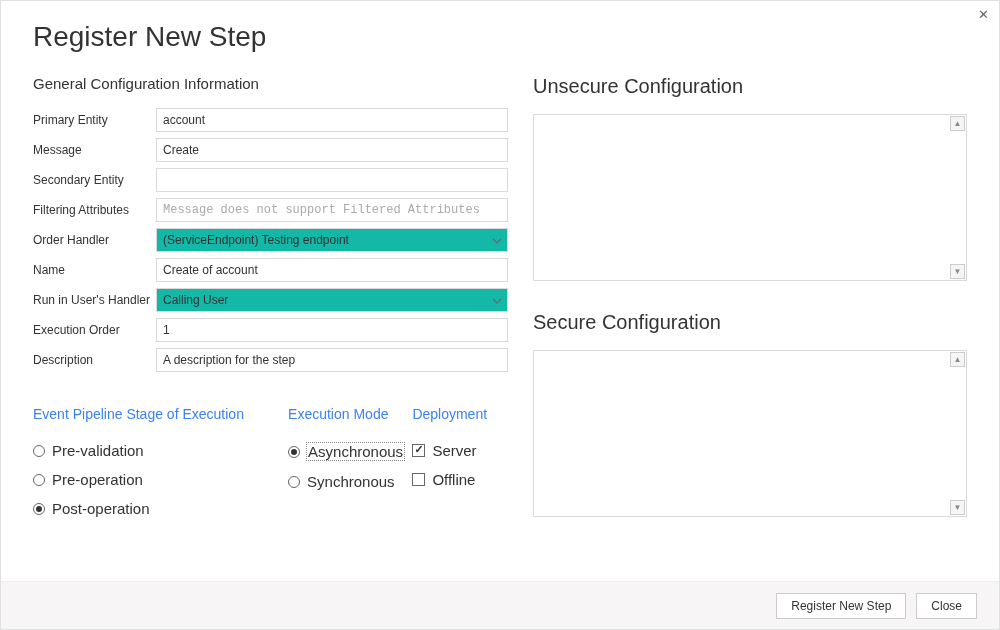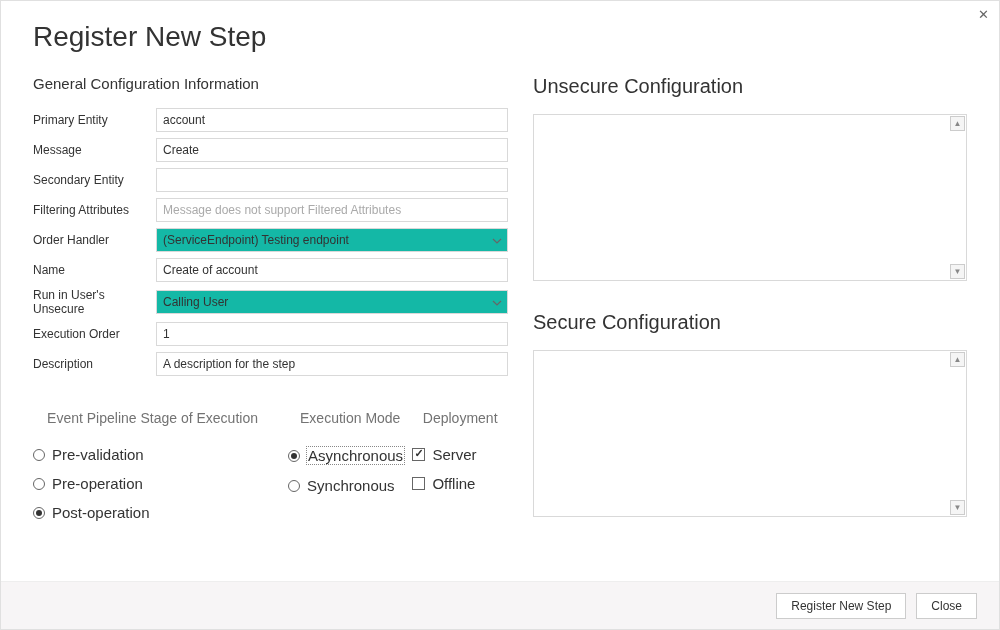--- a/index.html
+++ b/index.html
@@ -72,20 +72,21 @@
     border: 1px solid #d9d9d9;
     padding: 0 6px;
     font-size: 12px;
     font-family: inherit;
     background: #fff;
     color: #333;
   }
   .form-input.disabled {
     color: #aaa;
     background: #fff;
+    font-family: Liberation Mono, monospace;
   }
   .form-select-wrap {
     flex: 1;
     position: relative;
     display: flex;
   }
   .form-select-display {
     flex: 1;
     height: 24px;
     border: 1px solid #d9d9d9;
@@ -106,23 +107,22 @@
     display: flex;
     margin-top: 34px;
     gap: 0;
   }
   .pipeline-col { width: 250px; }
   .mode-col { width: 130px; margin-left: 16px; }
   .deploy-col { width: 100px; }
   .sub-title {
     font-size: 14px;
     font-weight: 400;
-    color: #737373;
+    color: #3b82f6;
     margin-bottom: 20px;
-    text-align: center;
   }
   .radio-row, .check-row {
     display: flex;
     align-items: center;
     margin-bottom: 12px;
     font-size: 15px;
   }
   .radio {
     width: 12px;
     height: 12px;
@@ -264,21 +264,21 @@
             </span>
           </div>
         </div>
 
         <div class="form-row">
           <div class="form-label">Name</div>
           <input class="form-input" value="Create of account" style="">
         </div>
 
         <div class="form-row">
-          <div class="form-label">Run in User's Unsecure</div>
+          <div class="form-label">Run in User's Handler</div>
           <div class="form-select-wrap">
             <div class="form-select-display">Calling User</div>
             <span class="select-chevron">
               <svg width="10" height="6" viewBox="0 0 10 6">
                   <path d="M1 1 L5 5 L9 1" stroke="#666" fill="none" stroke-width="1.2"></path>
                 </svg>
             </span>
           </div>
         </div>
 

